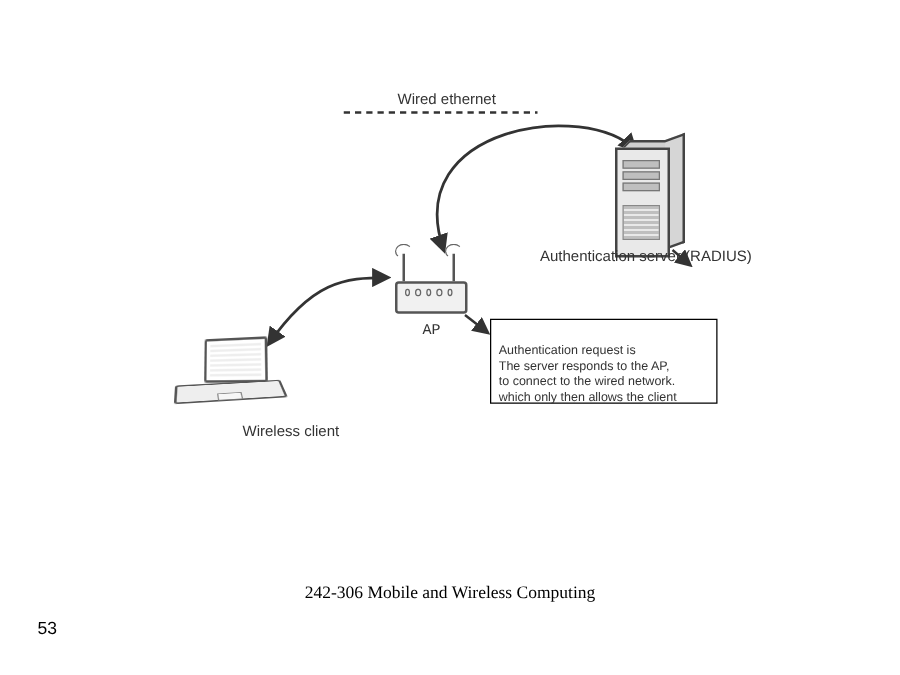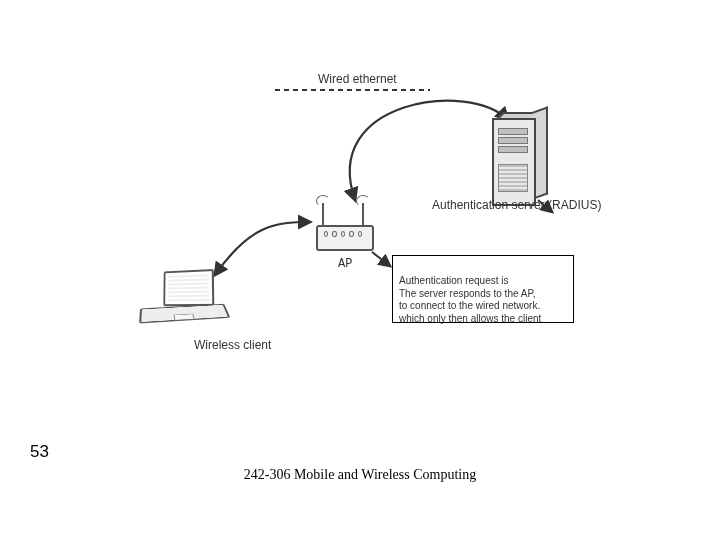--- a/index.html
+++ b/index.html
@@ -30,22 +30,22 @@
     text-align: center;
     font-size: 15px;
     color: #000;
   }
   .figure-caption .fig-num {
     font-weight: bold;
   }
   .footer-page {
     position: absolute;
     left: 30px;
-    top: 442px;
-    font-size: 17px;
+    top: 494px;
+    font-size: 14px;
   }
   .footer-course {
     position: absolute;
     left: 0;
     right: 0;
     top: 467px;
     text-align: center;
     font-size: 14px;
     font-family: "Times New Roman", Times, serif;
   }

